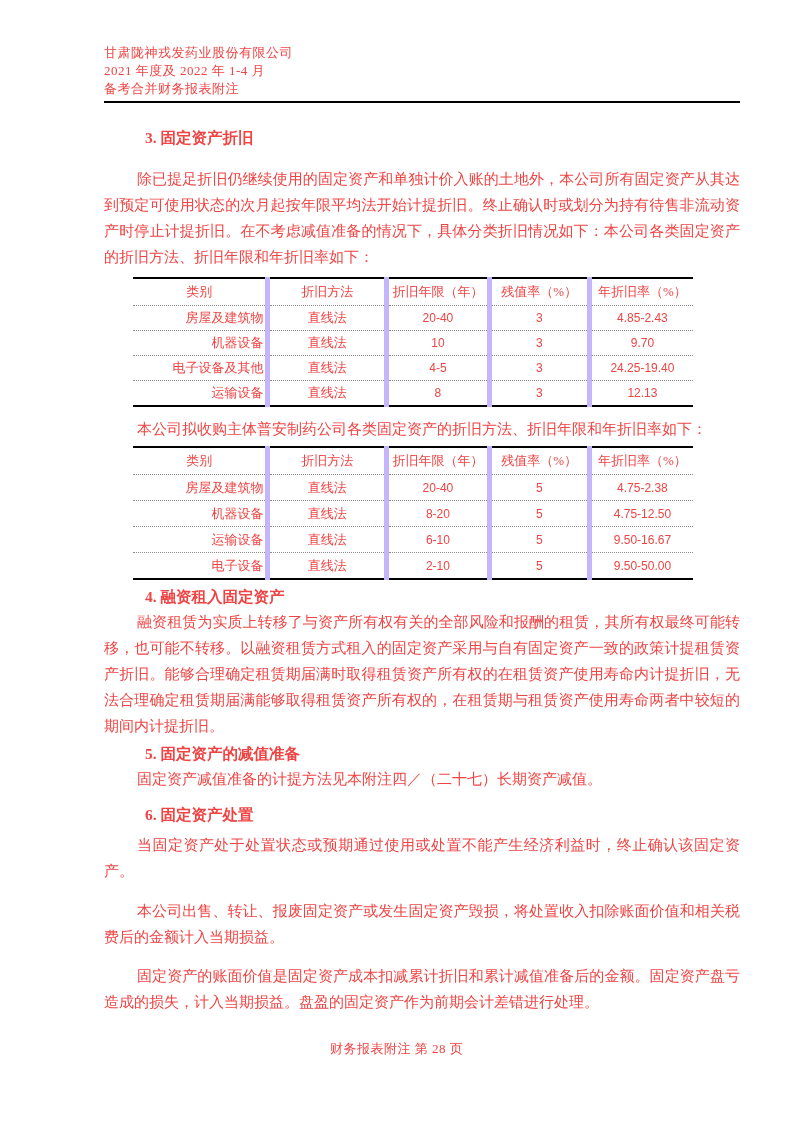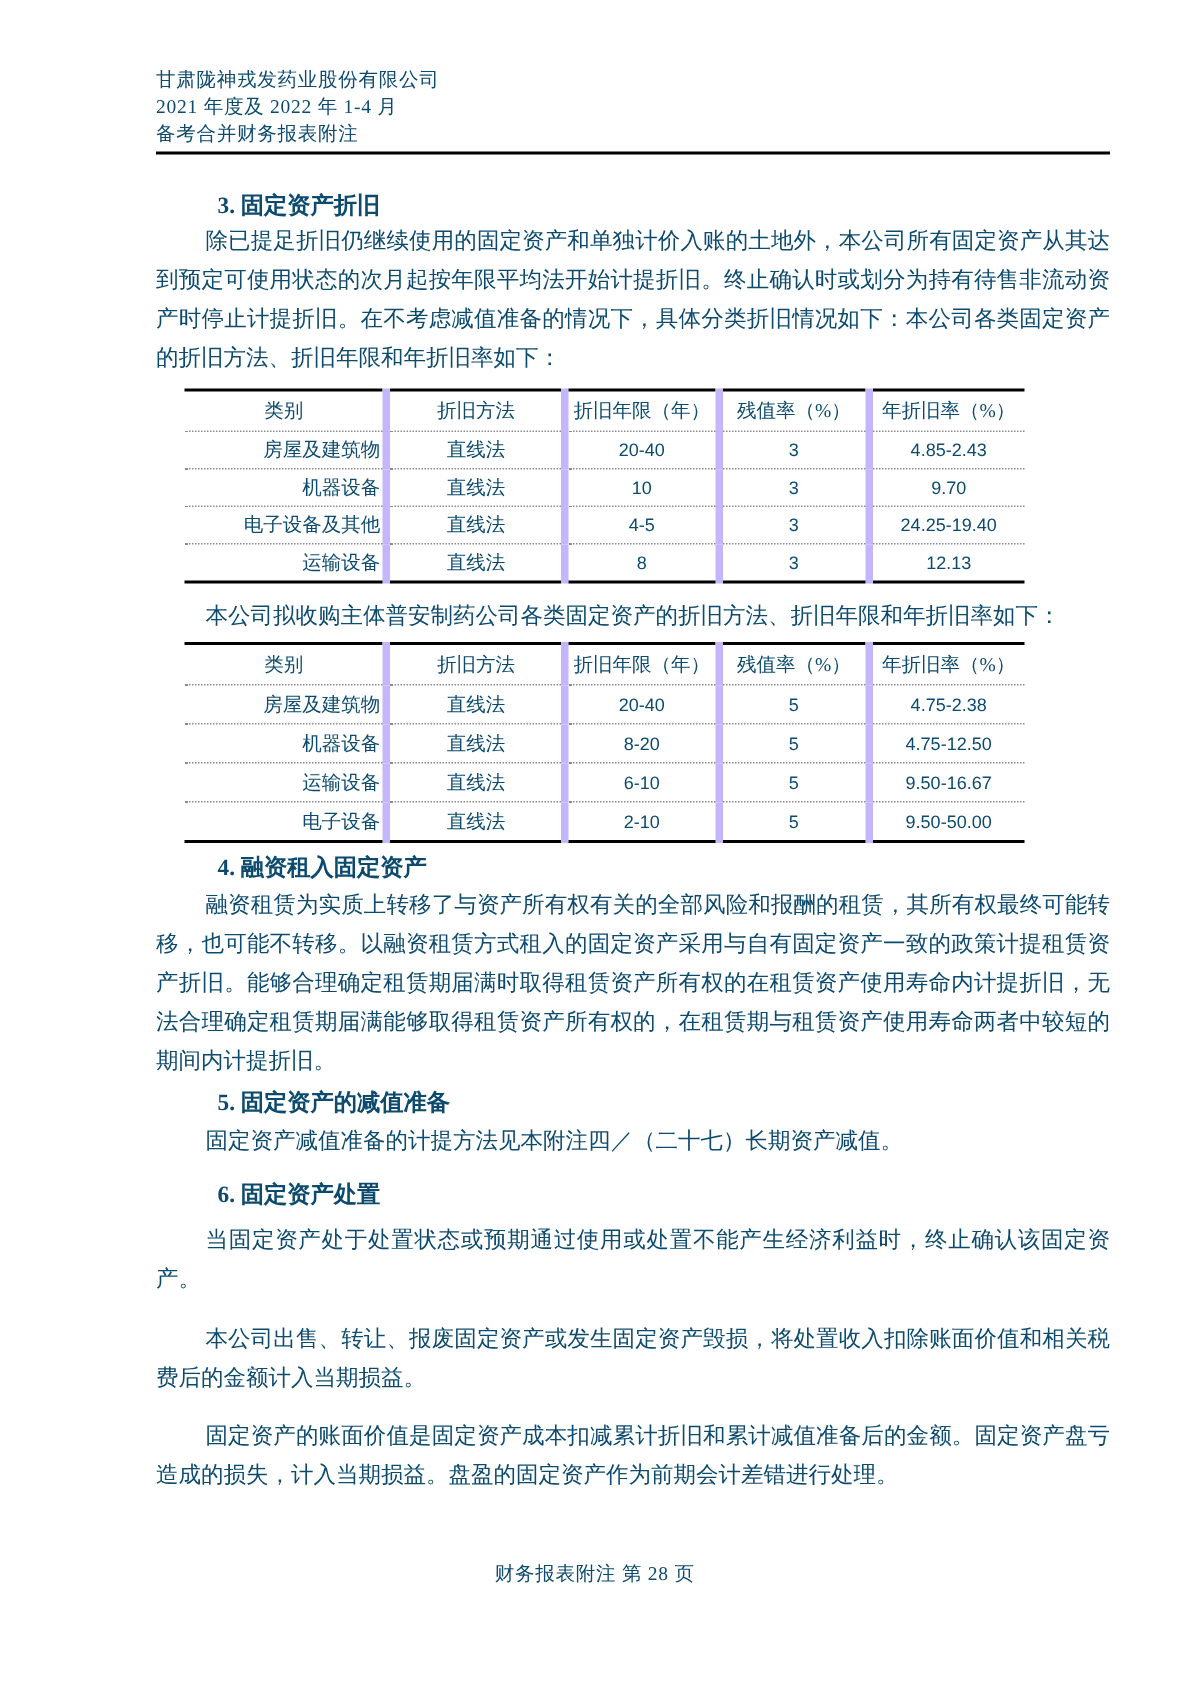--- a/index.html
+++ b/index.html
@@ -5,21 +5,21 @@
   html, body {
     margin: 0;
     padding: 0;
     background: #ffffff;
   }
   .page {
     position: relative;
     width: 793px;
     height: 1122px;
     background: #ffffff;
-    color: #0c4a6e;
+    color: #ef4444;
     font-family: "Liberation Serif", "DejaVu Serif", serif;
     overflow: hidden;
   }
   .content {
     padding: 44px 53px 0 104px;
   }
   
   .doc-header p {
     margin: 0;
     font-size: 13px;
@@ -44,32 +44,32 @@
   .sec-heading.s5 { margin-top: 6px; }
   .sec-heading.s6 { margin-top: 14px; }
   
   .para {
     margin: 0;
     font-size: 15px;
     line-height: 26px;
     text-align: justify;
     text-indent: 33px;
   }
-  .para.after-heading { margin-top: 2px; }
+  .para.after-heading { margin-top: 20px; }
   .para.mt9  { margin-top: 9px; }
   .para.mt12 { margin-top: 12px; }
   .para.mt13 { margin-top: 13px; }
   .para.mt14 { margin-top: 14px; }
   .para.mt4  { margin-top: 4px; }
   
   table.dep-table {
     border-collapse: collapse;
     table-layout: fixed;
     width: 560px;
-    margin-left: 19px;
+    margin-left: 29px;
     border-top: 2.5px solid #000000;
     border-bottom: 2.5px solid #000000;
     font-size: 13px;
   }
   table.dep-table.t1 { margin-top: 7px; }
   table.dep-table.t2 { margin-top: 4px; }
   .dep-table th, .dep-table td {
     padding: 0 2px;
     text-align: center;
     font-weight: normal;

